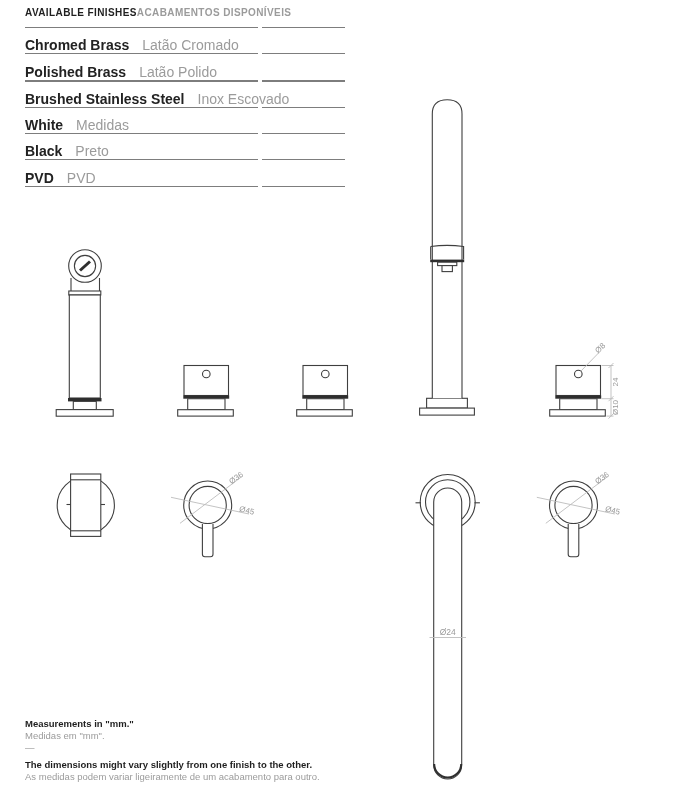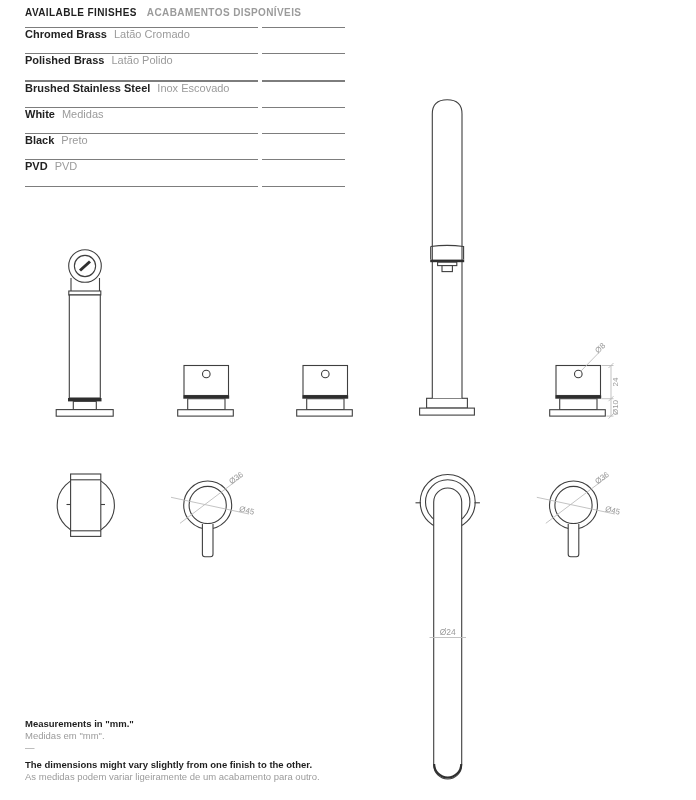--- a/index.html
+++ b/index.html
@@ -3,27 +3,27 @@
 <meta charset="utf-8">
 <style>
   html,body { margin:0; padding:0; background:#ffffff; }
   .page {
     position:relative; width:696px; height:800px; background:#ffffff;
     font-family:"Liberation Sans", sans-serif; overflow:hidden;
   }
   
   .hdr { position:absolute; left:25px; top:7px; font-size:10px; letter-spacing:0.4px; white-space:nowrap; }
   .hdr .en { font-weight:bold; color:#1f1f1f; }
-  .hdr .pt { color:#9b9b9b; font-weight:bold; margin-left:10px; }
+  .hdr .pt { color:#9b9b9b; font-weight:bold; margin-left:0; }
   
   .finish-table { position:absolute; left:25px; top:27px; width:320px; }
   .divider { display:flex; gap:4px; height:1px; }
   .divider .seg1 { width:233px; height:1px; background:#7d7d7d; }
   .divider .seg2 { flex:1; height:1px; background:#7d7d7d; }
-  .finish-row { height:25.3px; display:flex; align-items:flex-start; gap:7px; font-size:11px; white-space:nowrap; }
+  .finish-row { height:25.3px; display:flex; align-items:flex-end; gap:13px; font-size:14px; white-space:nowrap; }
   .finish-row .en { font-weight:bold; color:#222222; }
   .finish-row .pt { color:#9b9b9b; }
   
   svg.draw { position:absolute; left:0; top:0; }
   svg .ln  { stroke:#3f3f3f; fill:none;    stroke-width:1.1px; }
   svg .lnf { stroke:#3f3f3f; fill:#ffffff; stroke-width:1.1px; }
   svg .thick { fill:#2e2e2e; stroke:none; }
   svg .dim { stroke:#bcbcbc; stroke-width:0.9px; fill:none; }
   svg .dimtxt { fill:#9a9a9a; font-family:"Liberation Sans",sans-serif; font-size:8px; }
   

